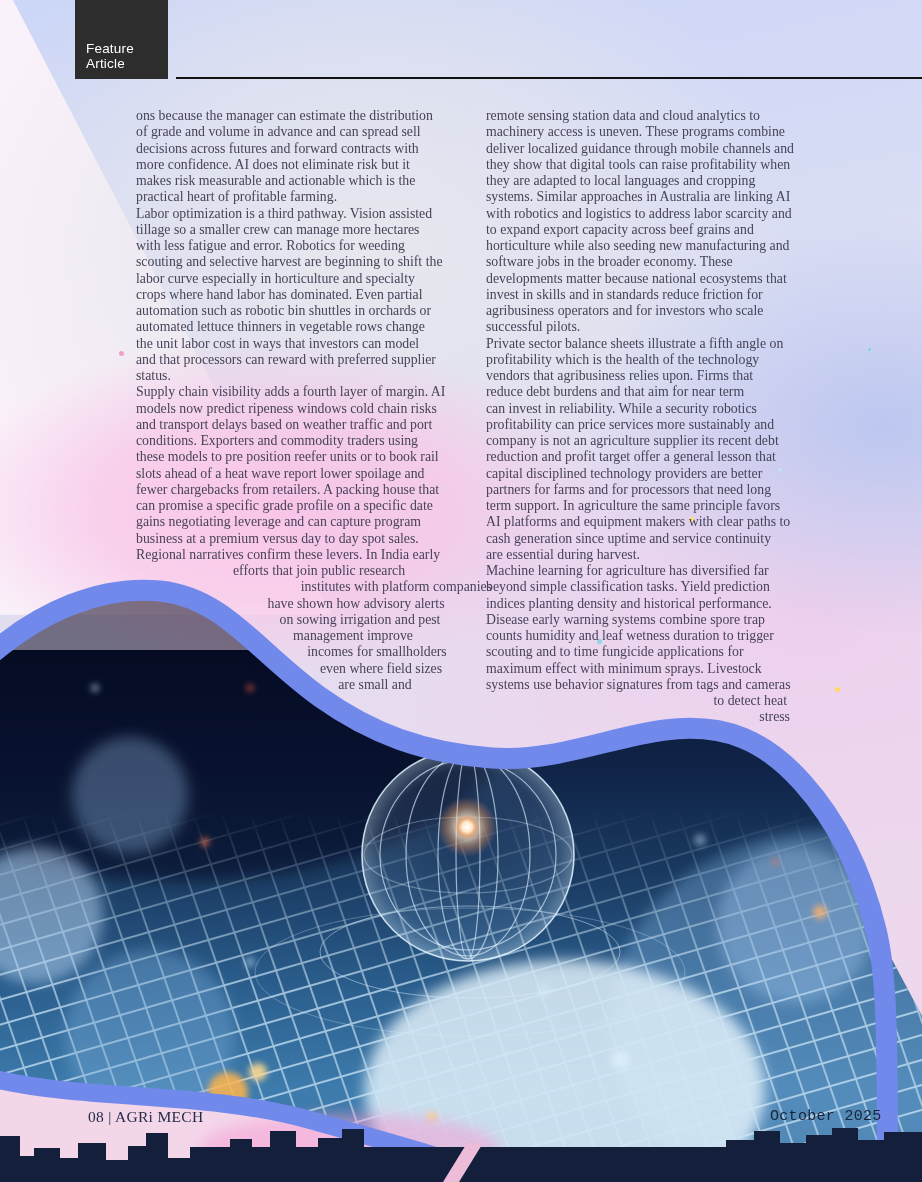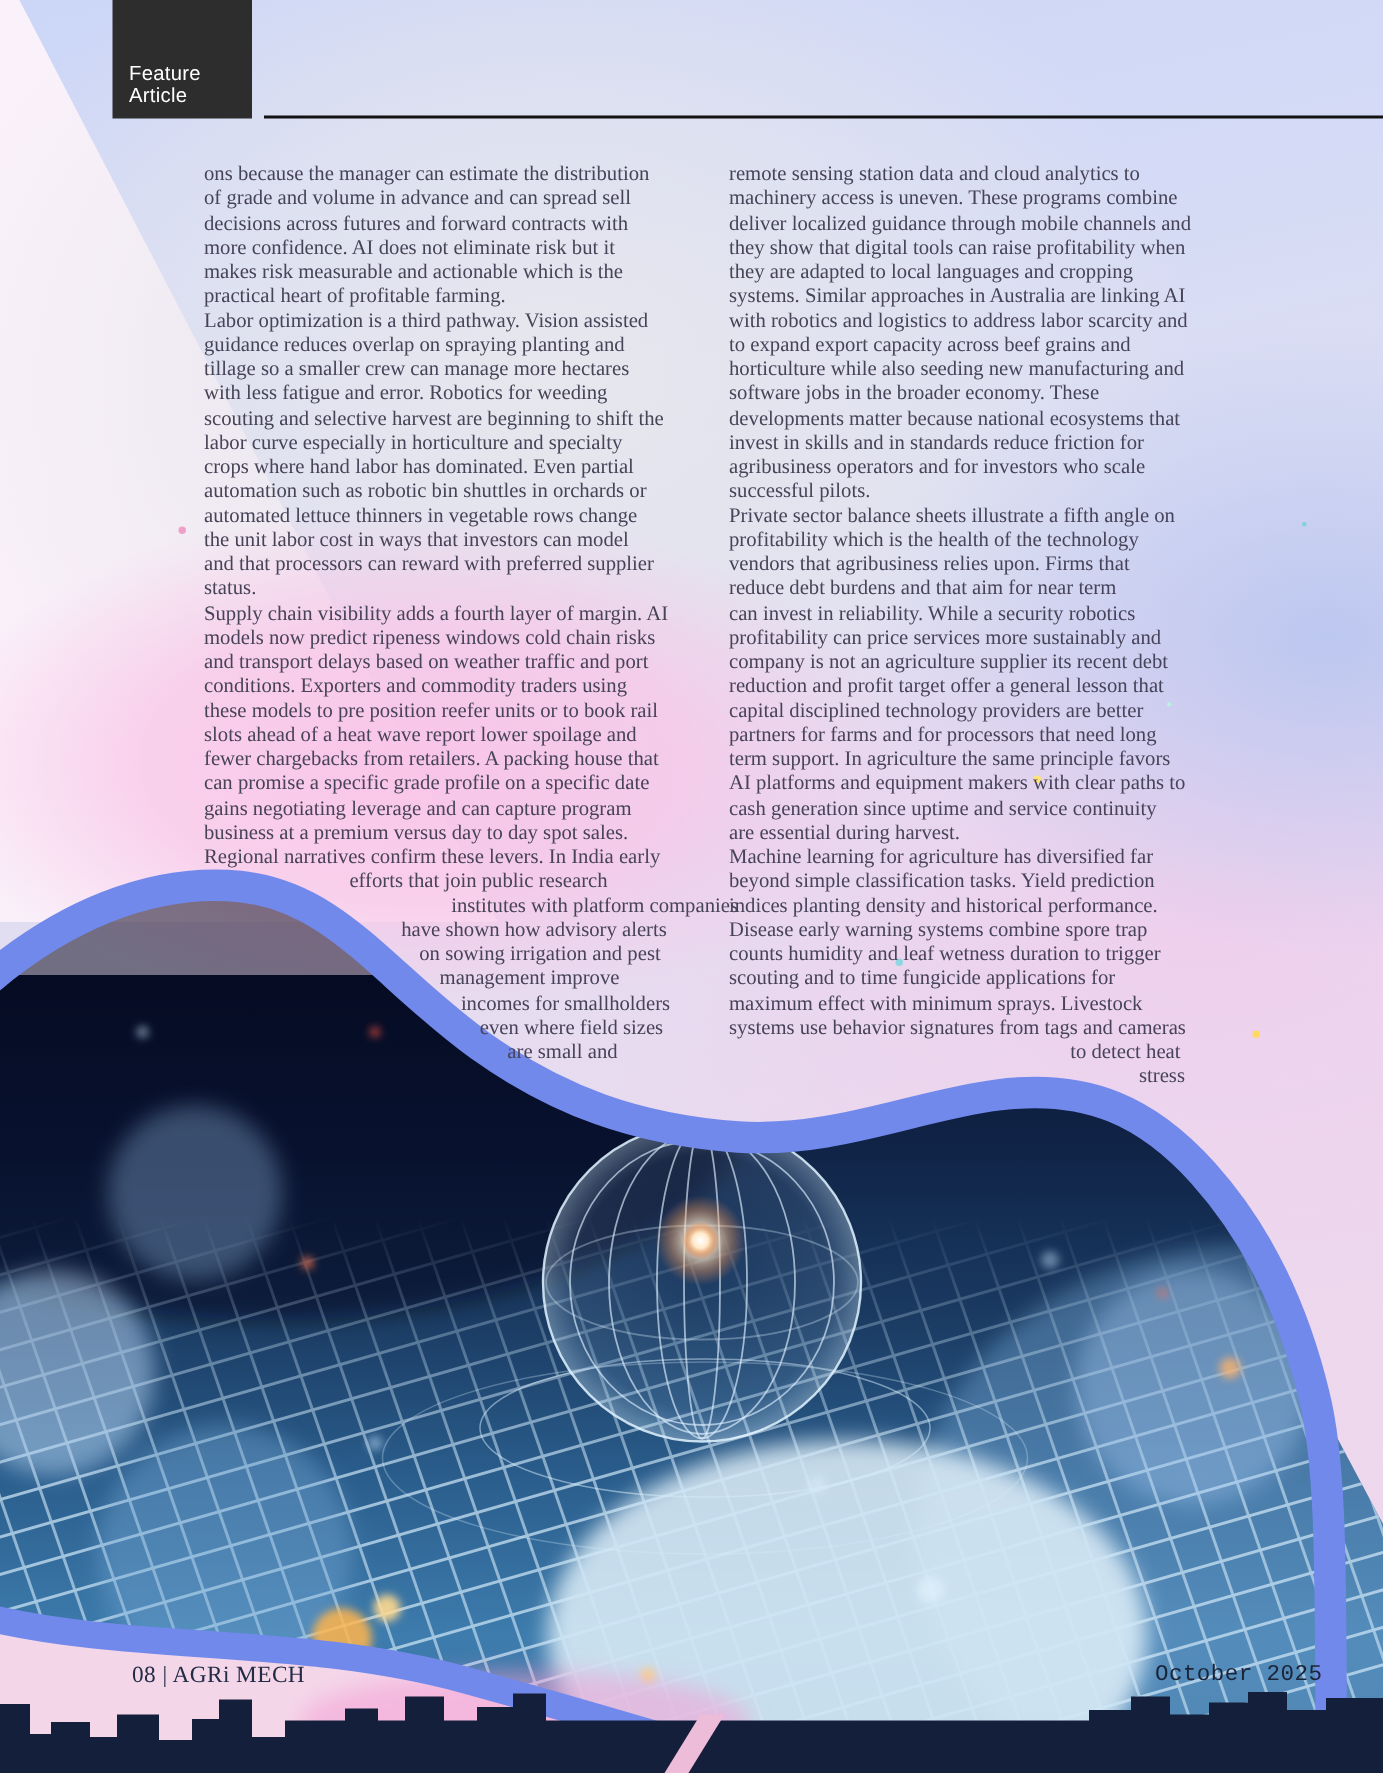--- a/index.html
+++ b/index.html
@@ -165,21 +165,20 @@
 <div class="abs" id="header-rule"></div>
 
 <div class="col" id="col-left">
     <div class="line">ons because the manager can estimate the distribution</div>
     <div class="line">of grade and volume in advance and can spread sell</div>
     <div class="line">decisions across futures and forward contracts with</div>
     <div class="line">more confidence. AI does not eliminate risk but it</div>
     <div class="line">makes risk measurable and actionable which is the</div>
     <div class="line">practical heart of profitable farming.</div>
     <div class="line">Labor optimization is a third pathway. Vision assisted</div>
-    <div class="line">guidance reduces overlap on spraying planting and</div>
     <div class="line">tillage so a smaller crew can manage more hectares</div>
     <div class="line">with less fatigue and error. Robotics for weeding</div>
     <div class="line">scouting and selective harvest are beginning to shift the</div>
     <div class="line">labor curve especially in horticulture and specialty</div>
     <div class="line">crops where hand labor has dominated. Even partial</div>
     <div class="line">automation such as robotic bin shuttles in orchards or</div>
     <div class="line">automated lettuce thinners in vegetable rows change</div>
     <div class="line">the unit labor cost in ways that investors can model</div>
     <div class="line">and that processors can reward with preferred supplier</div>
     <div class="line">status.</div>

